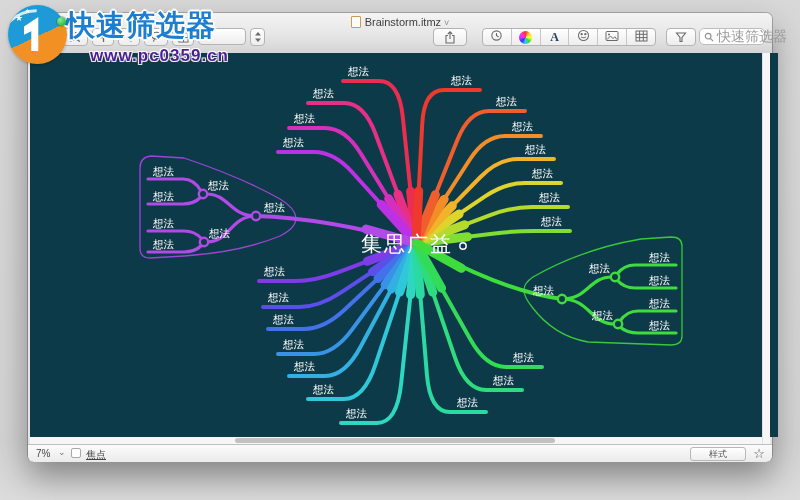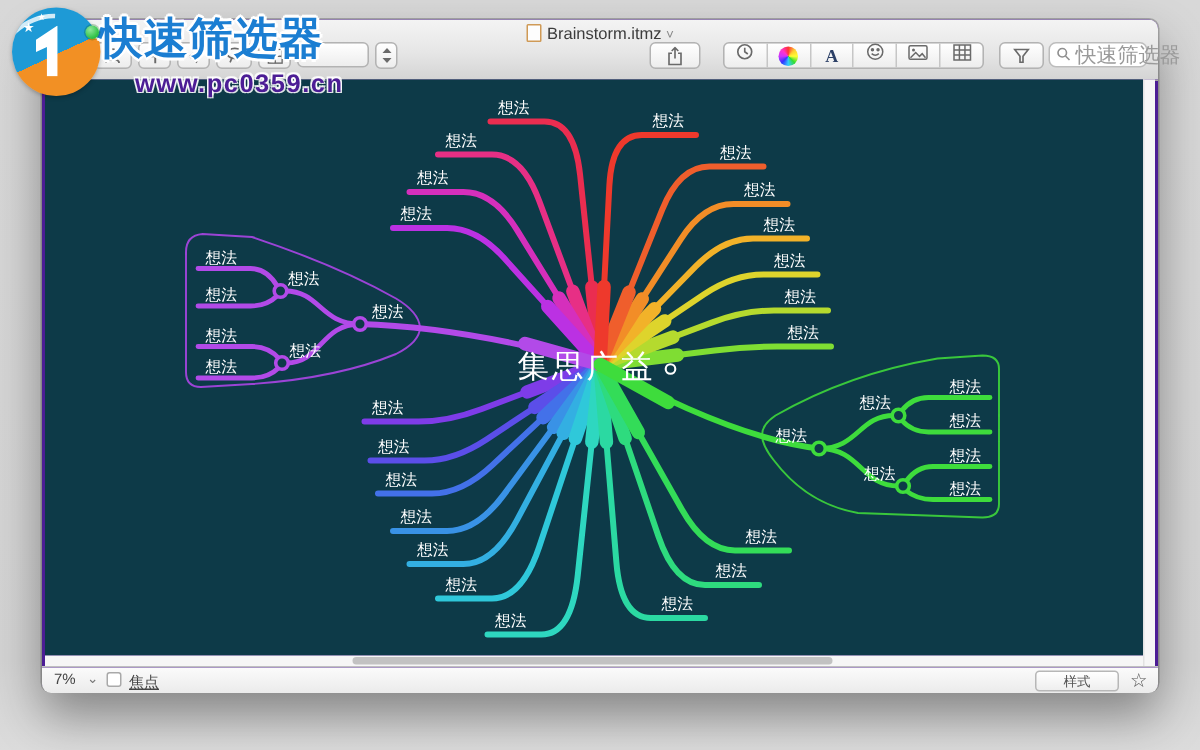--- a/index.html
+++ b/index.html
@@ -5,21 +5,21 @@
   html,body{margin:0;padding:0;}
   body{
     width:800px;height:500px;position:relative;overflow:hidden;
     background:linear-gradient(#d8d8d8 0%,#d3d3d3 88%,#dcdcdc 100%);
     font-family:"Liberation Sans",sans-serif;
     -webkit-font-smoothing:antialiased;
   }
   
   .window{
     position:absolute;left:28px;top:13px;width:744px;height:448px;
-    border-radius:6px;background:#4c1d95;
+    border-radius:6px;background:#e5e5e5;
     box-shadow:0 0 0 1px rgba(0,0,0,.22), 0 16px 32px rgba(0,0,0,.38);
   }
   .titlebar{
     position:absolute;left:0;top:0;right:0;height:40px;
     background:linear-gradient(#f4f4f4 0%,#e6e6e6 55%,#d4d4d4 100%);
     border-bottom:1px solid #a6a6a6;border-radius:6px 6px 0 0;
   }
   .title-row{position:absolute;top:3px;left:0;right:0;text-align:center;font-size:11px;color:#3c3c3c;}
   .title-row .doc-ico{display:inline-block;width:8px;height:10px;background:#fdfdfd;border:1px solid #cf9a56;vertical-align:-2px;margin-right:4px;border-radius:1px;}
   .title-row .chev{color:#8a8a8a;font-size:9px;margin-left:3px;}
@@ -36,21 +36,21 @@
   .searchfield{
     position:absolute;top:15px;height:17px;box-sizing:border-box;
     background:#fff;border:1px solid #bdbdbd;border-radius:5px;
     display:flex;align-items:center;padding:0 4px;gap:3px;
   }
   .searchfield .ph{font-size:14px;color:#9a9a9a;white-space:nowrap;}
   .colorwheel{width:13px;height:13px;border-radius:50%;
     background:conic-gradient(#f33,#fc3,#ff3,#3d3,#3cf,#33f,#c3f,#f3c,#f33);}
   .fontsA{font:bold 12px "Liberation Serif",serif;color:#2b3f66;}
   .canvas{
-    position:absolute;left:2px;top:40px;width:732px;height:384px;overflow:hidden;
+    position:absolute;left:2px;top:40px;width:732px;height:384px;overflow:hidden;padding-left:16px;
   }
   .vscroll{position:absolute;left:734px;top:40px;width:8px;height:391px;background:#f6f6f6;border-left:1px solid #e2e2e2;box-sizing:border-box;}
   .hscroll{position:absolute;left:2px;top:424px;width:732px;height:7px;background:#f6f6f6;}
   .hthumb{position:absolute;left:205px;top:1px;width:320px;height:5px;border-radius:3px;background:#c2c2c2;}
   .statusbar{
     position:absolute;left:0;right:0;top:431px;height:17px;
     background:linear-gradient(#fbfbfb,#ebebeb);border-top:1px solid #bfbfbf;
     border-radius:0 0 6px 6px;font-size:10px;color:#444;
   }
   .statusbar .zoomlvl{position:absolute;left:8px;top:3px;}

